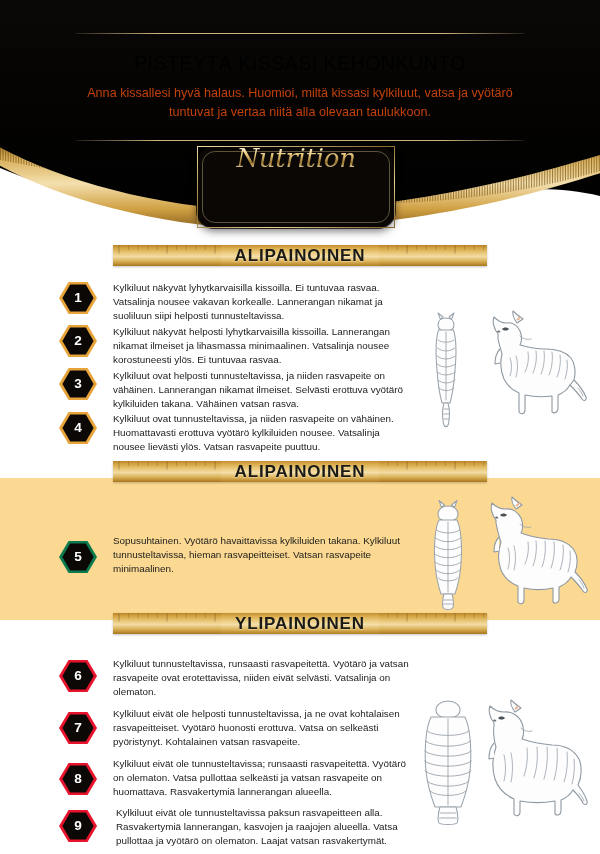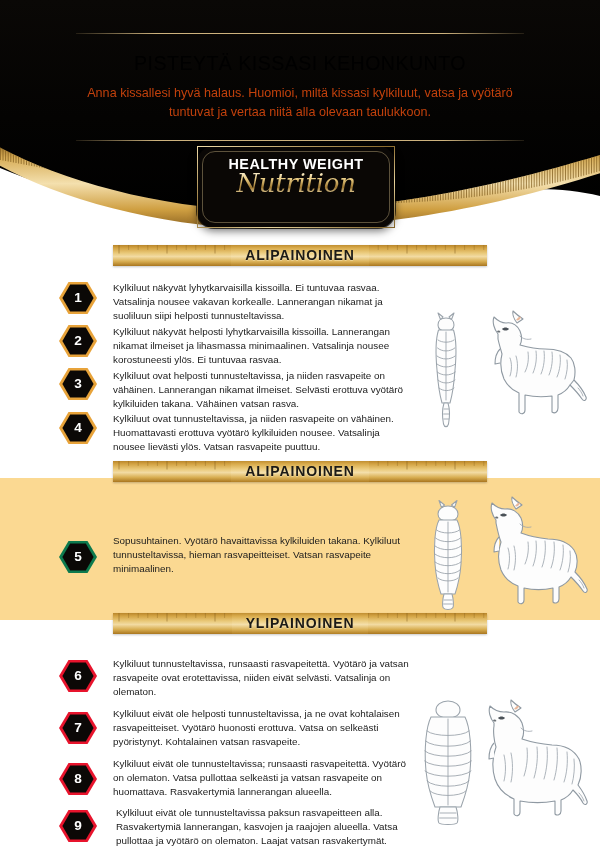--- a/index.html
+++ b/index.html
@@ -150,21 +150,21 @@
     position: absolute;
     left: 0; top: 0; width: 100%; height: 100%;
     opacity: .58;
   }
   .banner .btitle {
     position: absolute;
     left: 0; right: 0; top: 0;
     height: 21px;
     line-height: 21px;
     text-align: center;
-    font-size: 14px;
+    font-size: 17px;
     font-weight: bold;
     letter-spacing: .85px;
     color: #1c1a16;
     text-shadow: 0 1px 0 rgba(255,245,210,.35);
   }
   .banner .btitle-pad {
     display: inline-block;
     padding: 0 14px;
     background: linear-gradient(180deg,
         #c08e31 0%, #d9ab4b 14%, #eccd80 38%,
@@ -484,21 +484,20 @@
 
   <div class="header-inner">
     <div class="hdr-rule top"></div>
     <div class="hdr-title">PISTEYTÄ KISSASI KEHONKUNTO</div>
     <div class="hdr-sub">Anna kissallesi hyvä halaus. Huomioi, miltä kissasi kylkiluut, vatsa ja vyötärö tuntuvat ja vertaa niitä alla olevaan taulukkoon.</div>
     <div class="hdr-rule bot"></div>
   </div>
 </div>
 
 <div class="logo-badge">
-  <div class="logo-top">HEALTHY WEIGHT</div>
   <div class="logo-script">Nutrition</div>
 </div>
 
 <div class="banner" style="top:245px">
   <svg class="ticks" width="374" height="21" viewBox="0 0 374 21">
     <g class="tickgen" stroke="#7e5a1b" stroke-width="1">
         <line x1="6.0" x2="6.0" y1="0" y2="8.5" opacity="0.85"></line>
         <line x1="15.6" x2="15.6" y1="0" y2="5" opacity="0.55"></line>
         <line x1="25.2" x2="25.2" y1="0" y2="5" opacity="0.55"></line>
         <line x1="34.8" x2="34.8" y1="0" y2="5" opacity="0.55"></line>

